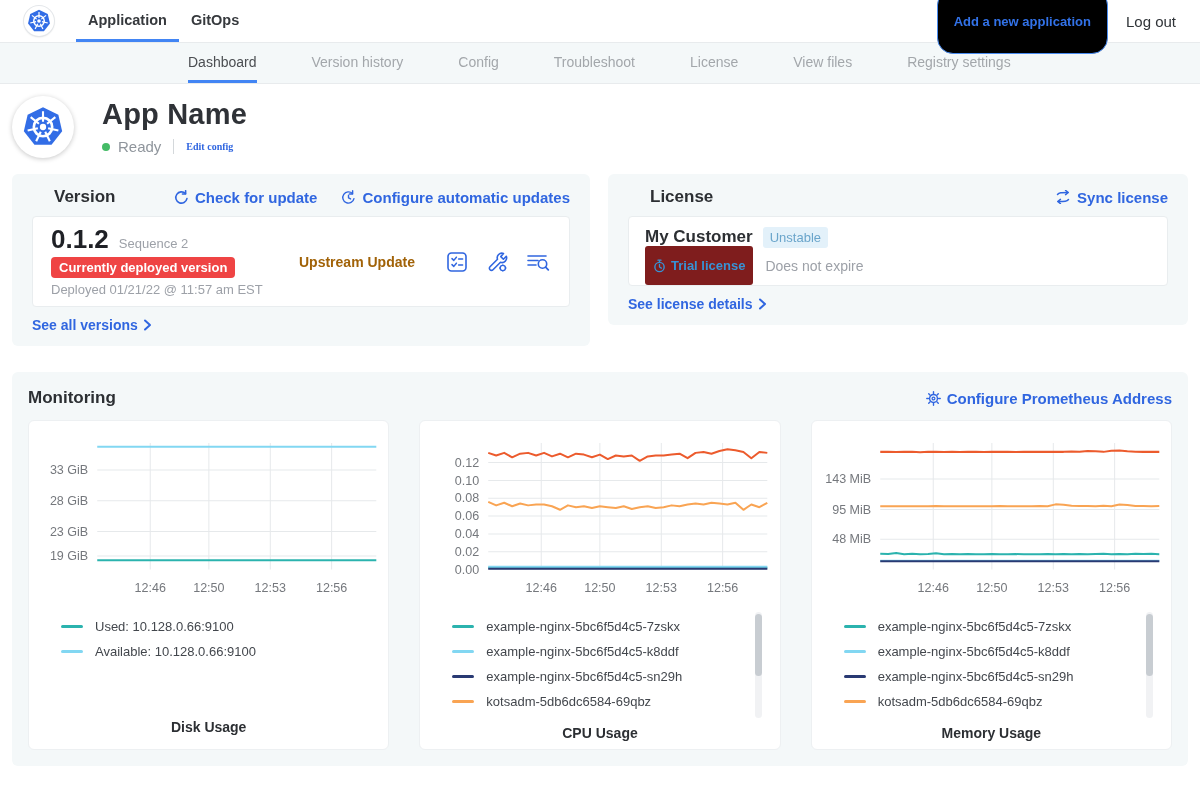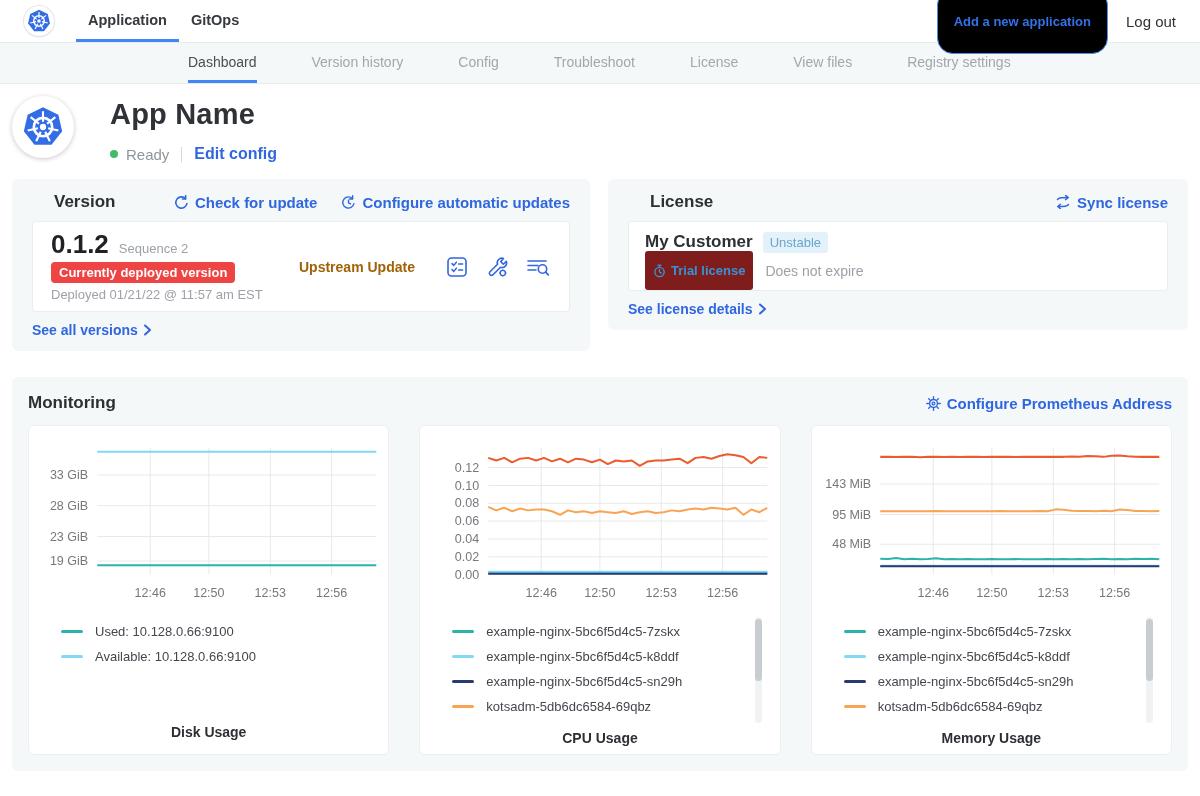--- a/index.html
+++ b/index.html
@@ -18,30 +18,30 @@
     padding:24px 16px; font-size:13px; font-weight:bold; font-family:inherit; cursor:pointer; }
   .logout { font-size:15px; color:#2f3337; cursor:pointer; }
 
   
   .subnav { height:42px; background:#f4f8f9; border-top:1px solid #e8ebed; border-bottom:1px solid #e8ebed;
     display:flex; padding-left:188px; gap:55px; }
   .subnav-item { line-height:39px; font-size:14px; color:#a3a7ab; cursor:pointer; border-bottom:3px solid transparent; }
   .subnav-item.active { color:#4b4e52; border-bottom-color:#4285f4; }
 
   
-  .app-header { display:flex; gap:36px; padding:12px 12px 16px 12px; align-items:flex-start; }
+  .app-header { display:flex; gap:28px; padding:12px 12px 16px 12px; align-items:flex-start; }
   .app-logo { width:62px; height:62px; border-radius:50%; background:#fff;
     box-shadow:0 1px 5px rgba(0,0,0,.22); display:flex; align-items:center; justify-content:center; flex:none; }
   .app-title { font-size:29px; font-weight:bold; color:#2f3237; letter-spacing:.2px; margin-top:2px; }
-  .status-row { display:flex; align-items:center; gap:8px; margin-top:14px;text-align:right; }
+  .status-row { display:flex; align-items:center; gap:8px; margin-top:7px;text-align:right; }
   .status-dot { width:8px; height:8px; border-radius:50%; background:#44bb66; }
   .status-text { font-size:15px; color:#8f959c; }
   .v-divider { width:1px; height:15px; background:#d4d8db; margin:0 4px; }
   .link { color:#3066e0; font-weight:bold; cursor:pointer; text-decoration:none; }
-  .edit-config { font-size:16px; }
+  .edit-config { font-size:10px;font-family:Liberation Serif, serif; }
 
   
   .cards-row { display:flex; gap:18px; padding:0 12px; align-items:flex-start; }
   .card { background:#f4f8f9; border-radius:6px; padding:12px 20px; }
   .version-card { width:578px; flex:none; }
   .license-card { flex:1; }
   .card-head { display:flex; align-items:center; height:22px; margin-bottom:8px;margin-left:22px; }
   .card-title { font-size:17px; font-weight:bold; color:#2c2f33; }
   .card-head-links { margin-left:auto; display:flex; align-items:center; gap:24px; }
   .head-link { display:flex; align-items:center; gap:6px; font-size:15px; }

